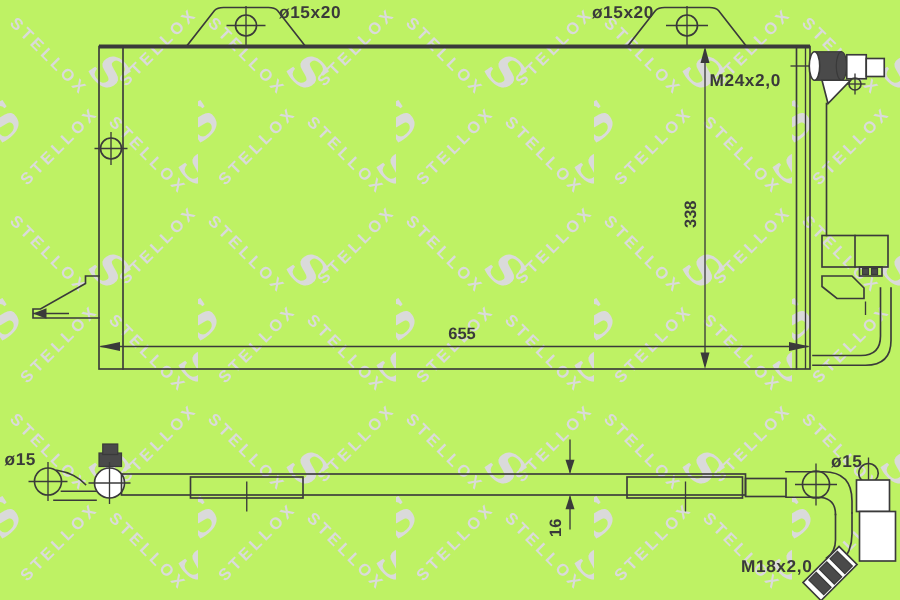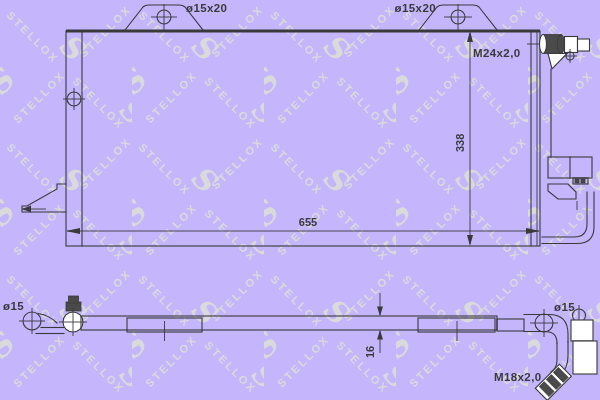--- a/index.html
+++ b/index.html
@@ -1,16 +1,16 @@
 <!DOCTYPE html>
 <html><head>
 <meta charset="utf-8">
 <style>
   html,body{margin:0;padding:0;background:#fff;}
-  #canvas{position:relative;width:600px;height:400px;background:#c4b5fd;overflow:hidden;
+  #canvas{position:relative;width:600px;height:400px;background:#bef264;overflow:hidden;
           font-family:"Liberation Sans",sans-serif;}
   svg{display:block;}
   .ln{fill:none;stroke-width:1.1;stroke-linecap:square;stroke-linejoin:miter;}
   .thin{stroke-width:0.9;}
   .thick{stroke-width:2.8;}
   .wf{fill:#ffffff;stroke-width:1.1;}
   .arr{stroke:none;fill:#3a3a3a;}
   .dk{stroke-width:0.8;}
   .lbl{font:bold 11.5px "Liberation Sans",sans-serif;fill:#3a3a3a;stroke:none;letter-spacing:0.4px;}
   .dim{font:bold 11px "Liberation Sans",sans-serif;fill:#3a3a3a;stroke:none;}

